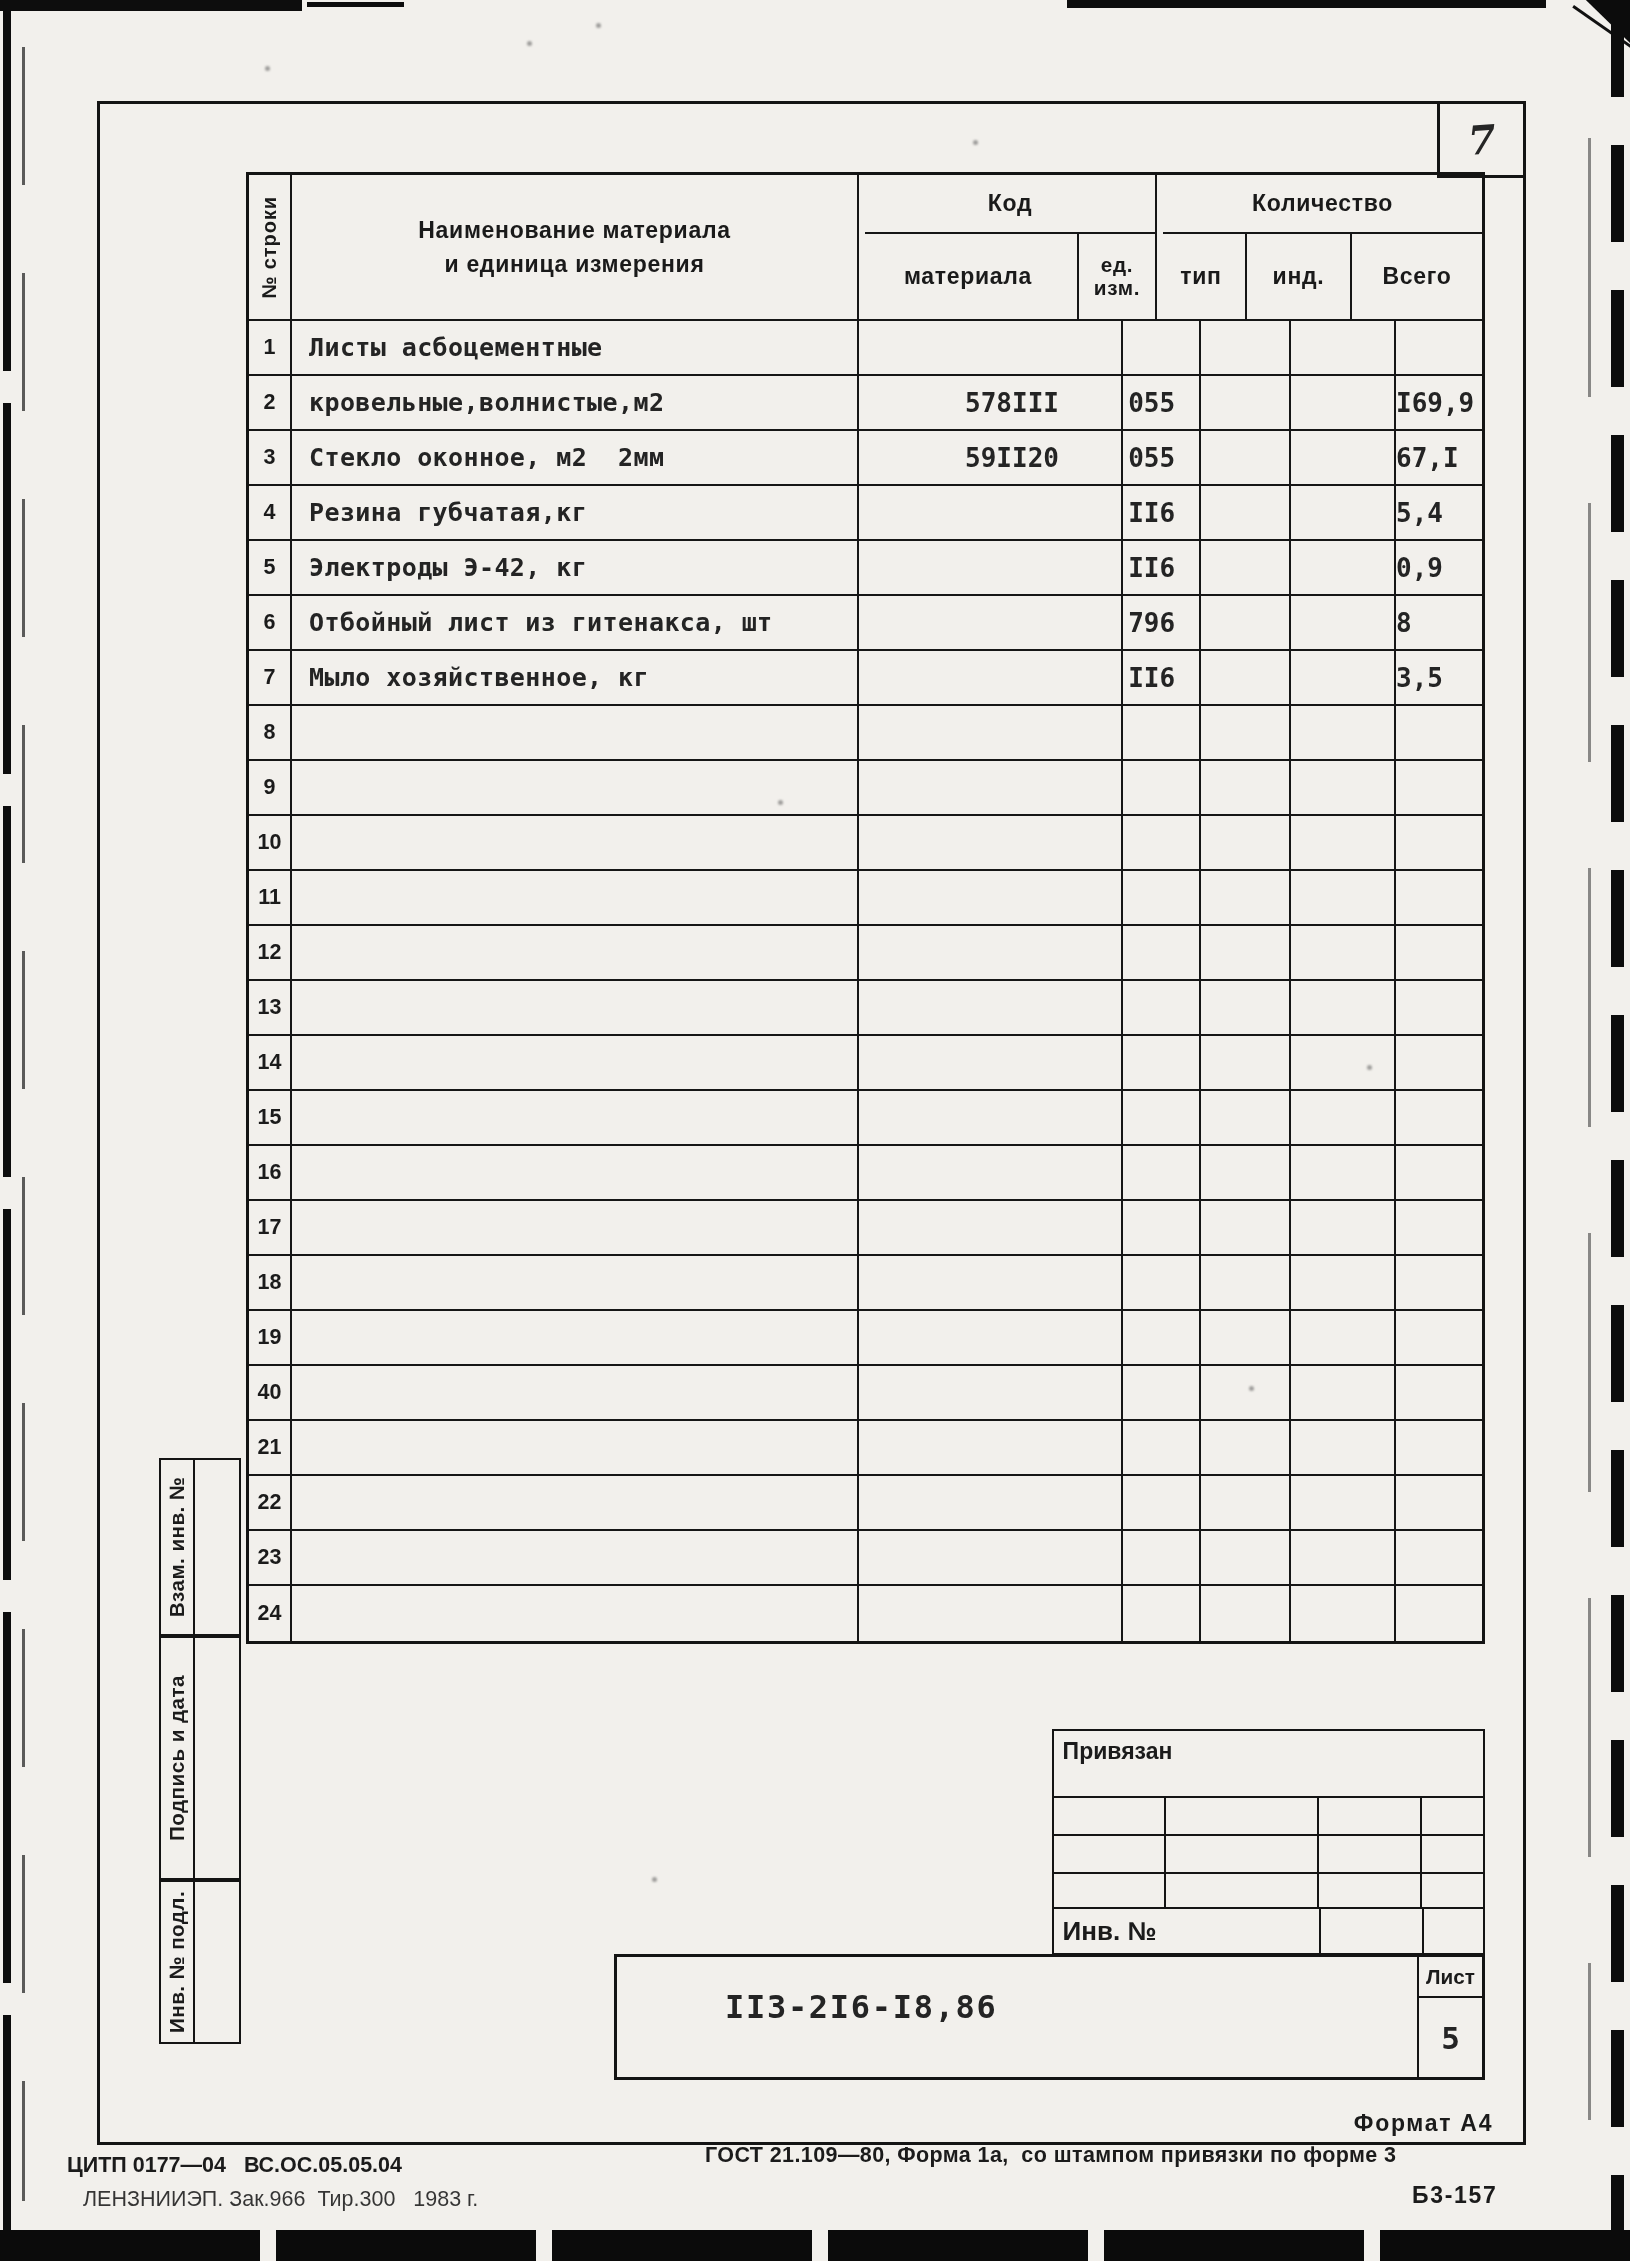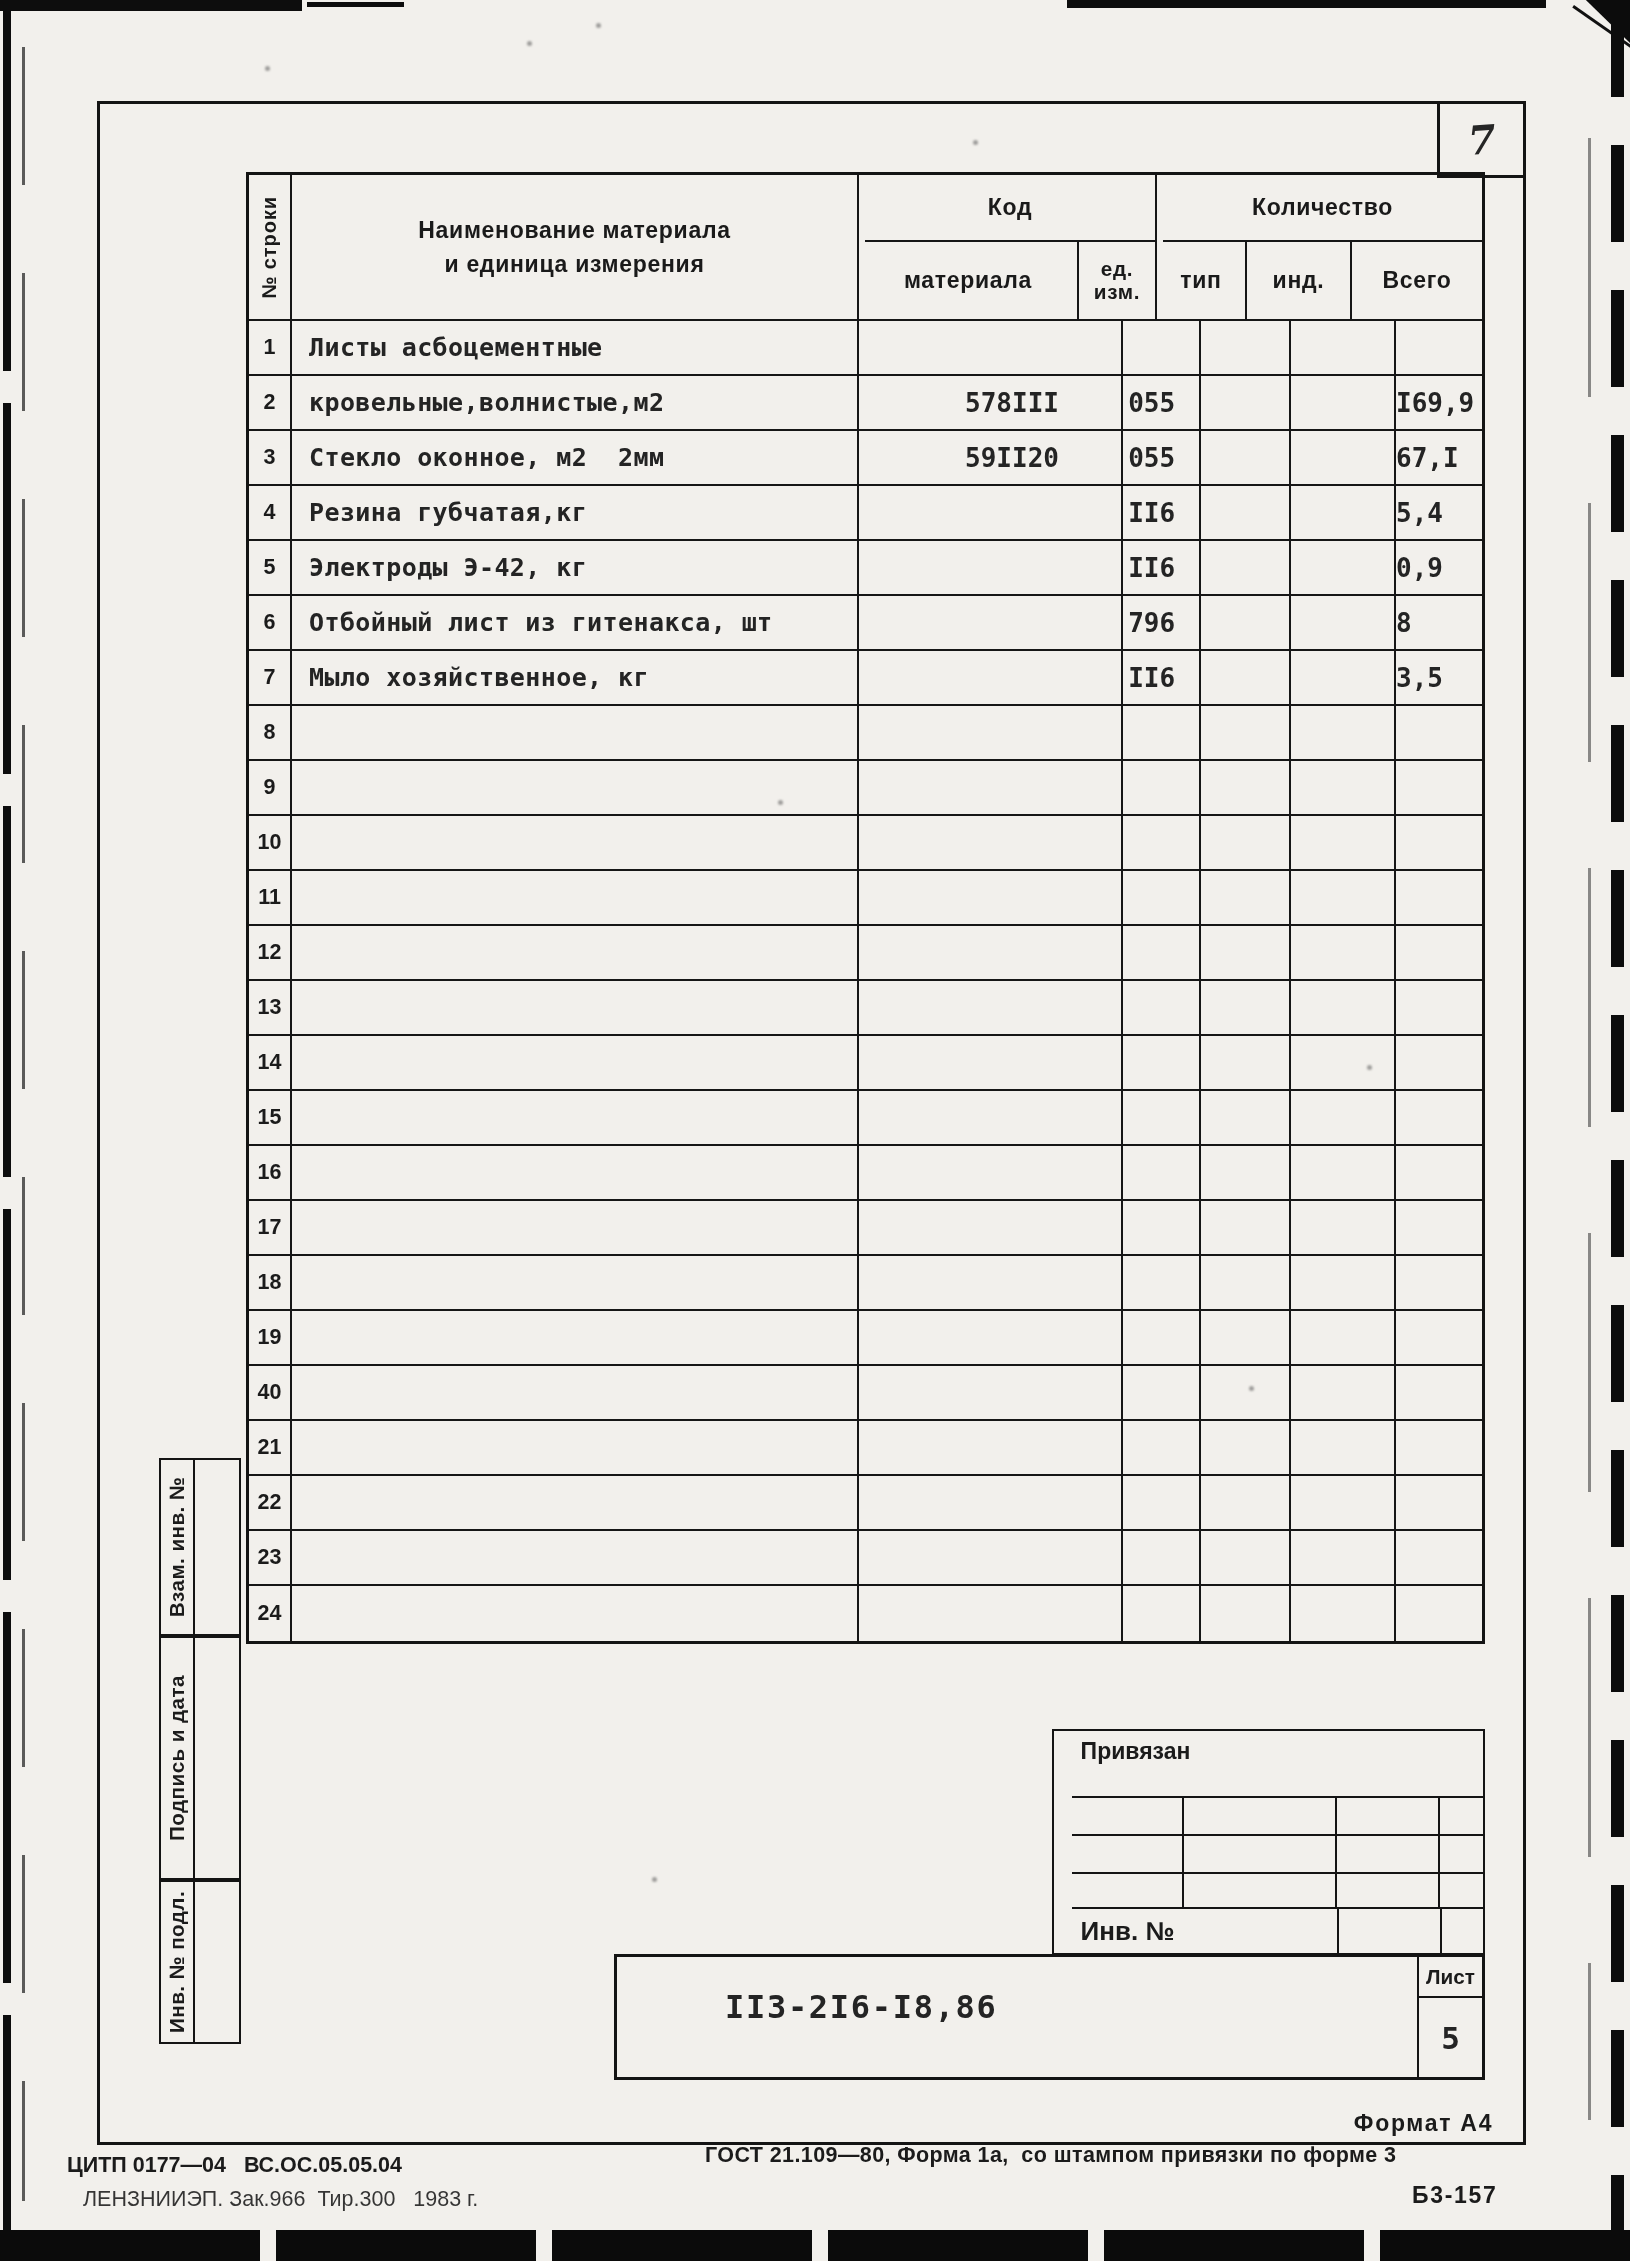--- a/index.html
+++ b/index.html
@@ -46,21 +46,21 @@
   
   .mtable { left:246px; top:172px; width:1239px; border:3.4px solid #141414; background:transparent; }
   .thead { display:flex; height:146px; border-bottom:2.6px solid #161616;
     font-weight:bold; font-size:23px; letter-spacing:0.7px; color:#1a1a1a; }
   .hc { display:flex; align-items:center; justify-content:center; text-align:center; }
   .hc-n { width:43px; border-right:2.6px solid #161616; }
   .hc-name { width:567px; border-right:2.6px solid #161616; flex-direction:column; line-height:34px; }
   .hgroup { display:flex; flex-direction:column; }
   .hg-code { width:298px; border-right:2.6px solid #161616; }
   .hg-qty  { flex:1; }
-  .htop { height:67px; border-bottom:2.6px solid #161616;
+  .htop { height:59px; border-bottom:2.6px solid #161616;
     display:flex; align-items:center; justify-content:center;margin-left:6px; }
   .hbot { flex:1; display:flex; }
   .hc-code { width:220px; border-right:2.6px solid #161616; }
   .hc-unit { flex:1; flex-direction:column; font-size:20.7px; line-height:22.4px; }
   .hc-tip { width:90px; border-right:2.6px solid #161616; }
   .hc-ind { width:105px; border-right:2.6px solid #161616; }
   .hc-total { flex:1; }
   .vtext { transform:rotate(-90deg); white-space:nowrap; font-size:20px; letter-spacing:0.9px; }
 
   .trow { display:flex; height:55px; border-bottom:2.6px solid #161616; }
@@ -81,21 +81,21 @@
   .side-label { width:34px; border-right:2.6px solid #141414;
     display:flex; align-items:center; justify-content:center; }
   .side-label .vtext { font-weight:bold; font-size:20.7px; letter-spacing:0.4px; }
   .side-blank { flex:1; }
   .side-1 { top:1458px; height:178px; }
   .side-2 { top:1636px; height:244px; }
   .side-3 { top:1880px; height:164px; }
 
   
   .stamp { left:1052px; top:1729px; width:433px; height:226px;
-    border:2.6px solid #141414; display:flex; flex-direction:column; background:transparent;padding-left:18px; }
+    border:2.6px solid #141414; display:flex; flex-direction:column; background:transparent; }
   .stamp-head { height:67px; border-bottom:2.6px solid #141414;
     font-weight:bold; font-size:23px; padding:6.9px 0 0 8.6px; }
   .stamp-row { display:flex; border-bottom:2.6px solid #141414; }
   .sr1 { height:38px; } .sr2 { height:38px; } .sr3 { height:35px; }
   .sr4 { flex:1; border-bottom:none; }
   .sc { border-right:2.6px solid #141414; }
   .sc:last-child { border-right:none; }
   .sc-a { width:112px; } .sc-b { width:153px; } .sc-c { width:103px; } .sc-d { flex:1; }
   .sc-inv { width:267px; font-weight:bold; font-size:26px; padding:6.9px 0 0 8.6px; }
   .sc-e { width:103px; }

